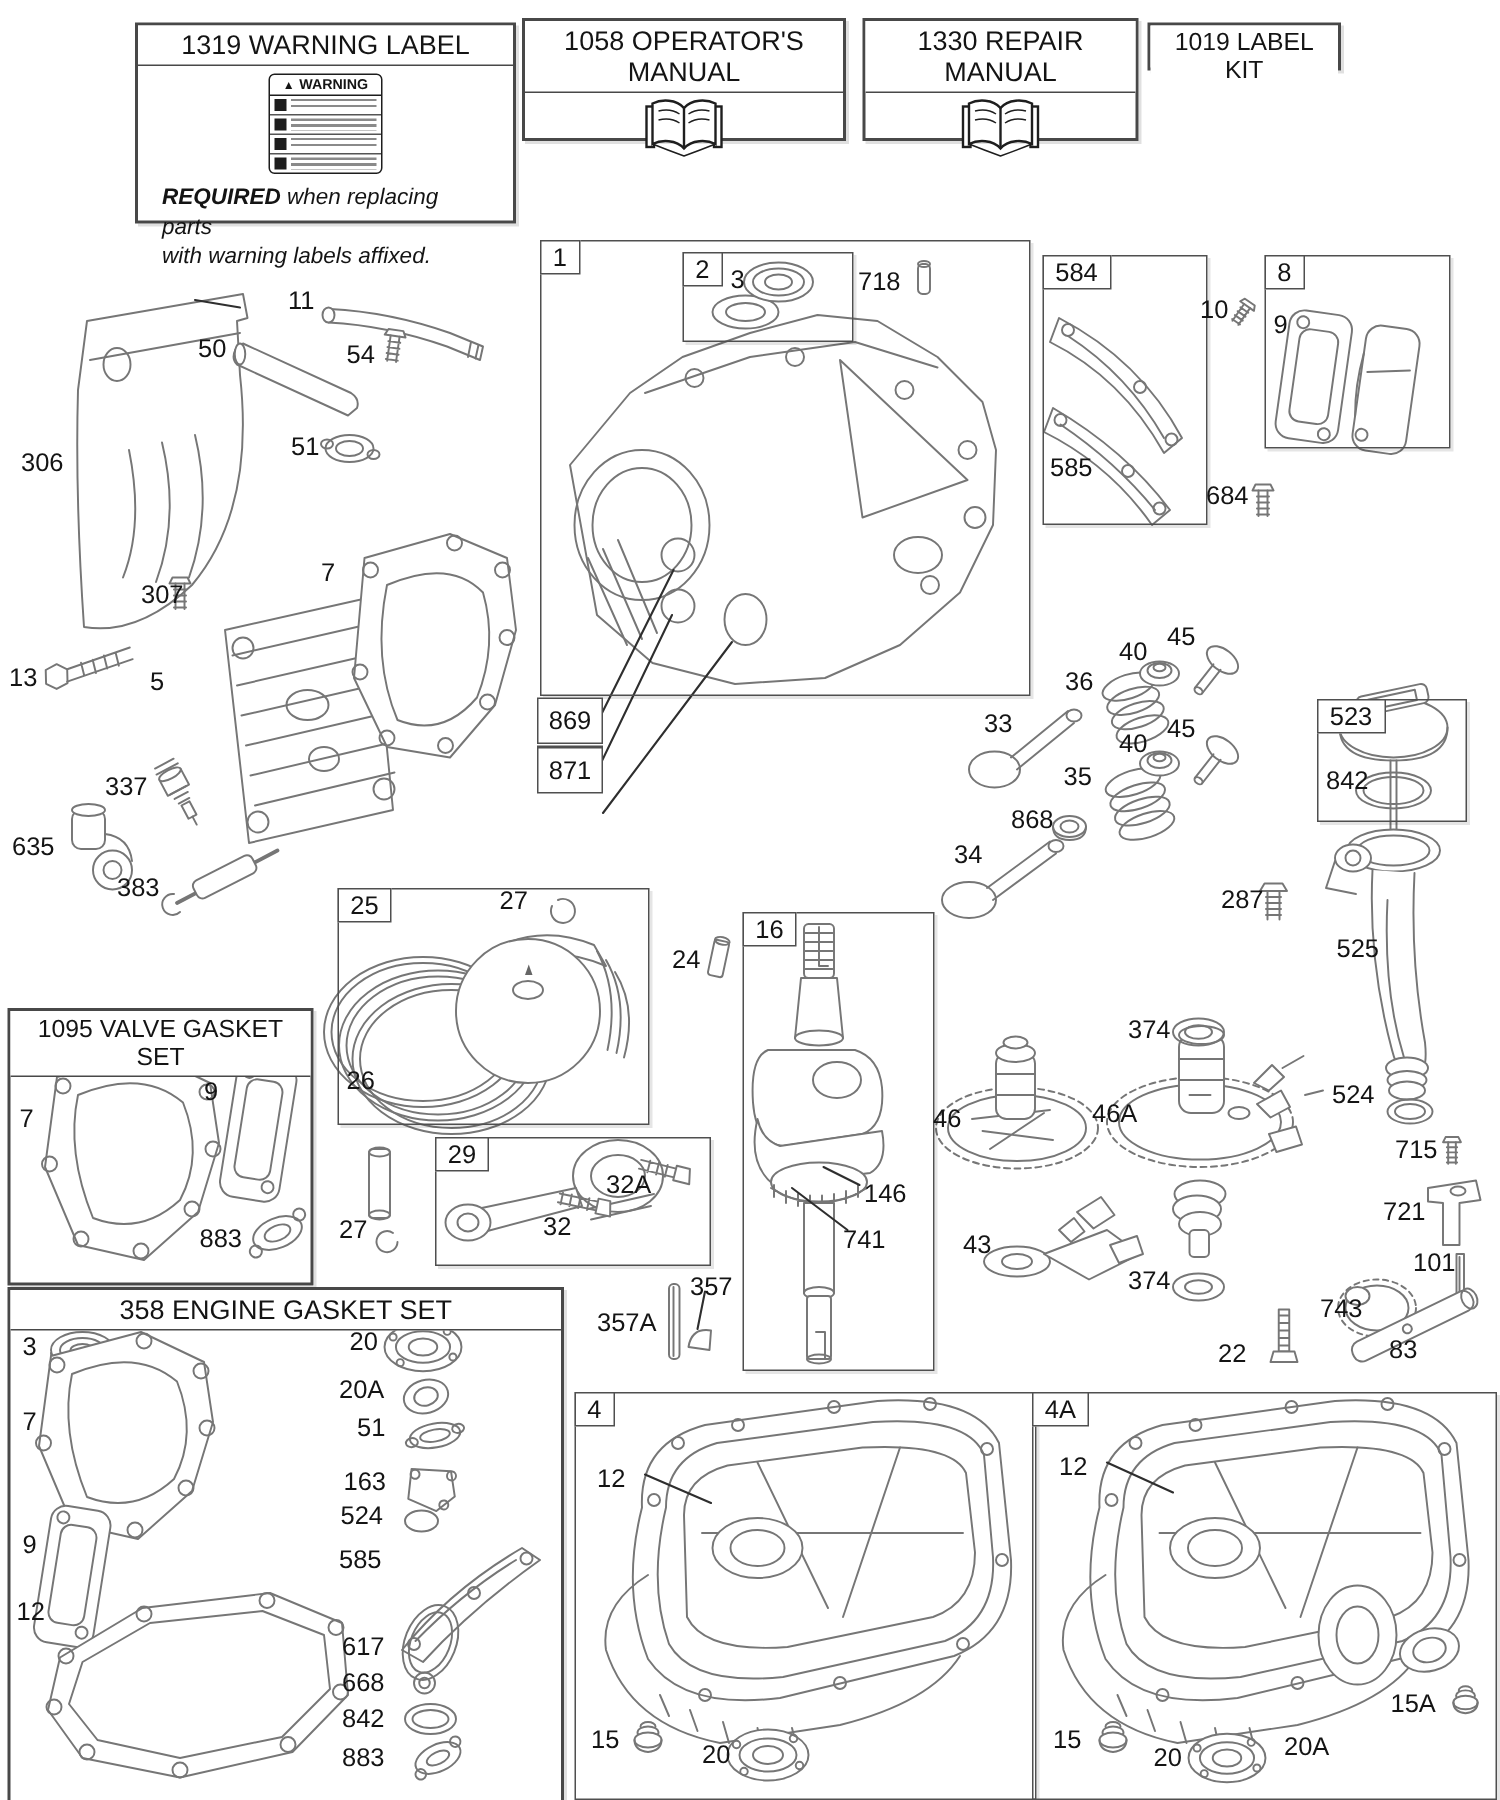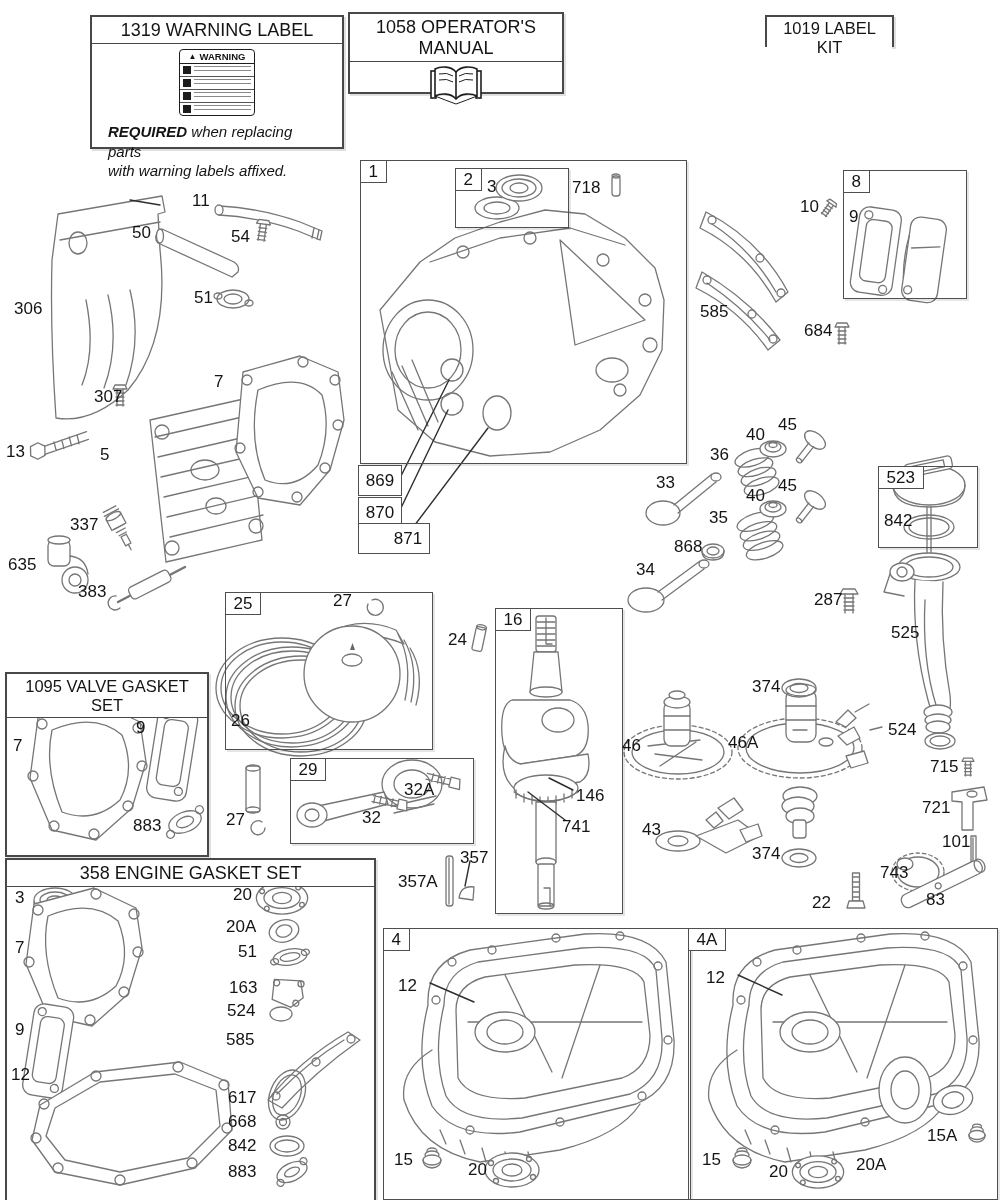--- a/index.html
+++ b/index.html
@@ -558,40 +558,55 @@
       <svg width="54" height="42" viewBox="0 0 54 42" stroke="#1e1e1e" fill="#fff" stroke-width="1.6">
         <rect x="2" y="7" width="5" height="27"></rect>
           <rect x="47" y="7" width="5" height="27"></rect>
         <path d="M27,8 C22,2 12,2 6,5 L6,32 C12,29 22,29 27,35 C32,29 42,29 48,32 L48,5 C42,2 32,2 27,8 Z"></path>
         <path d="M27,8 L27,35" fill="none"></path>
         <path d="M10,10 Q18,8 24,12 M10,16 Q18,14 24,18 M30,12 Q36,8 44,10 M30,18 Q36,14 44,16 M6,32 Q16,36 27,40 Q38,36 48,32" fill="none" stroke-width="1"></path>
       </svg>
     </div>
   </div>
 
+  <div class="kitbox" style="left:575px;top:12px;width:180px;height:78px;background:#fff">
+    <div class="kit-title">1330 REPAIR MANUAL</div>
+    <div class="kit-body" style="height:46px">
+      <svg width="54" height="42" viewBox="0 0 54 42" stroke="#1e1e1e" fill="#fff" stroke-width="1.6">
+        <rect x="2" y="7" width="5" height="27"></rect>
+          <rect x="47" y="7" width="5" height="27"></rect>
+        <path d="M27,8 C22,2 12,2 6,5 L6,32 C12,29 22,29 27,35 C32,29 42,29 48,32 L48,5 C42,2 32,2 27,8 Z"></path>
+        <path d="M27,8 L27,35" fill="none"></path>
+        <path d="M10,10 Q18,8 24,12 M10,16 Q18,14 24,18 M30,12 Q36,8 44,10 M30,18 Q36,14 44,16 M6,32 Q16,36 27,40 Q38,36 48,32" fill="none" stroke-width="1"></path>
+      </svg>
+    </div>
+  </div>
 
   <div class="kitbox solo" style="left:765px;top:15px;width:125px;height:28px;background:#fff">
     <div class="kit-title" style="font-size:16.5px">1019 LABEL KIT</div>
   </div>
 
   <div class="kitbox" style="left:5px;top:672px;width:200px;height:181px">
     <div class="kit-title" style="font-size:16.5px">1095 VALVE GASKET SET</div>
   </div>
 
   <div class="kitbox" style="left:5px;top:858px;width:367px;height:340px">
     <div class="kit-title">358 ENGINE GASKET SET</div>
   </div>
 
   <div class="layer" id="panel-layer">
       <div class="panel" style="left: 360px; top: 160px; width: 325px; height: 302px;">
         <div class="panel-tab">1</div>
       </div>
       <div class="panel" style="left: 455px; top: 168px; width: 112px; height: 58px;">
         <div class="panel-tab">2</div>
       </div>
+      <div class="panel" style="left: 695px; top: 170px; width: 108px; height: 178px;">
+        <div class="panel-tab">584</div>
+      </div>
       <div class="panel" style="left: 843px; top: 170px; width: 122px; height: 127px;">
         <div class="panel-tab">8</div>
       </div>
       <div class="panel" style="left: 878px; top: 466px; width: 98px; height: 80px;">
         <div class="panel-tab">523</div>
       </div>
       <div class="panel" style="left: 225px; top: 592px; width: 206px; height: 156px;">
         <div class="panel-tab">25</div>
       </div>
       <div class="panel" style="left: 495px; top: 608px; width: 126px; height: 304px;">
@@ -601,21 +616,21 @@
         <div class="panel-tab">29</div>
       </div>
       <div class="panel" style="left: 383px; top: 928px; width: 306px; height: 270px;">
         <div class="panel-tab">4</div>
       </div>
       <div class="panel" style="left: 688px; top: 928px; width: 308px; height: 270px;">
         <div class="panel-tab">4A</div>
       </div>
       <div class="callout-box" style="left: 358px; top: 465px; width: 42px; height: 29px;">869</div>
       <div class="callout-box" style="left: 358px; top: 497px; width: 42px; height: 29px;">870</div>
-      <div class="callout-box" style="left: 358px; top: 523px; width: 42px; height: 29px; padding-left: 28px;">871</div>
+      <div class="callout-box" style="left: 358px; top: 498px; width: 42px; height: 29px;">871</div>
     </div>
   <div class="layer" id="callout-layer">
       <span class="callout" style="left: 14px; top: 300px;">306</span>
       <span class="callout" style="left: 192px; top: 192px;">11</span>
       <span class="callout" style="left: 132px; top: 224px;">50</span>
       <span class="callout" style="left: 231px; top: 228px;">54</span>
       <span class="callout" style="left: 194px; top: 289px;">51</span>
       <span class="callout" style="left: 78px; top: 388px; margin-left: 16px;">307</span>
       <span class="callout" style="left: 6px; top: 443px;">13</span>
       <span class="callout" style="left: 100px; top: 446px;">5</span>

